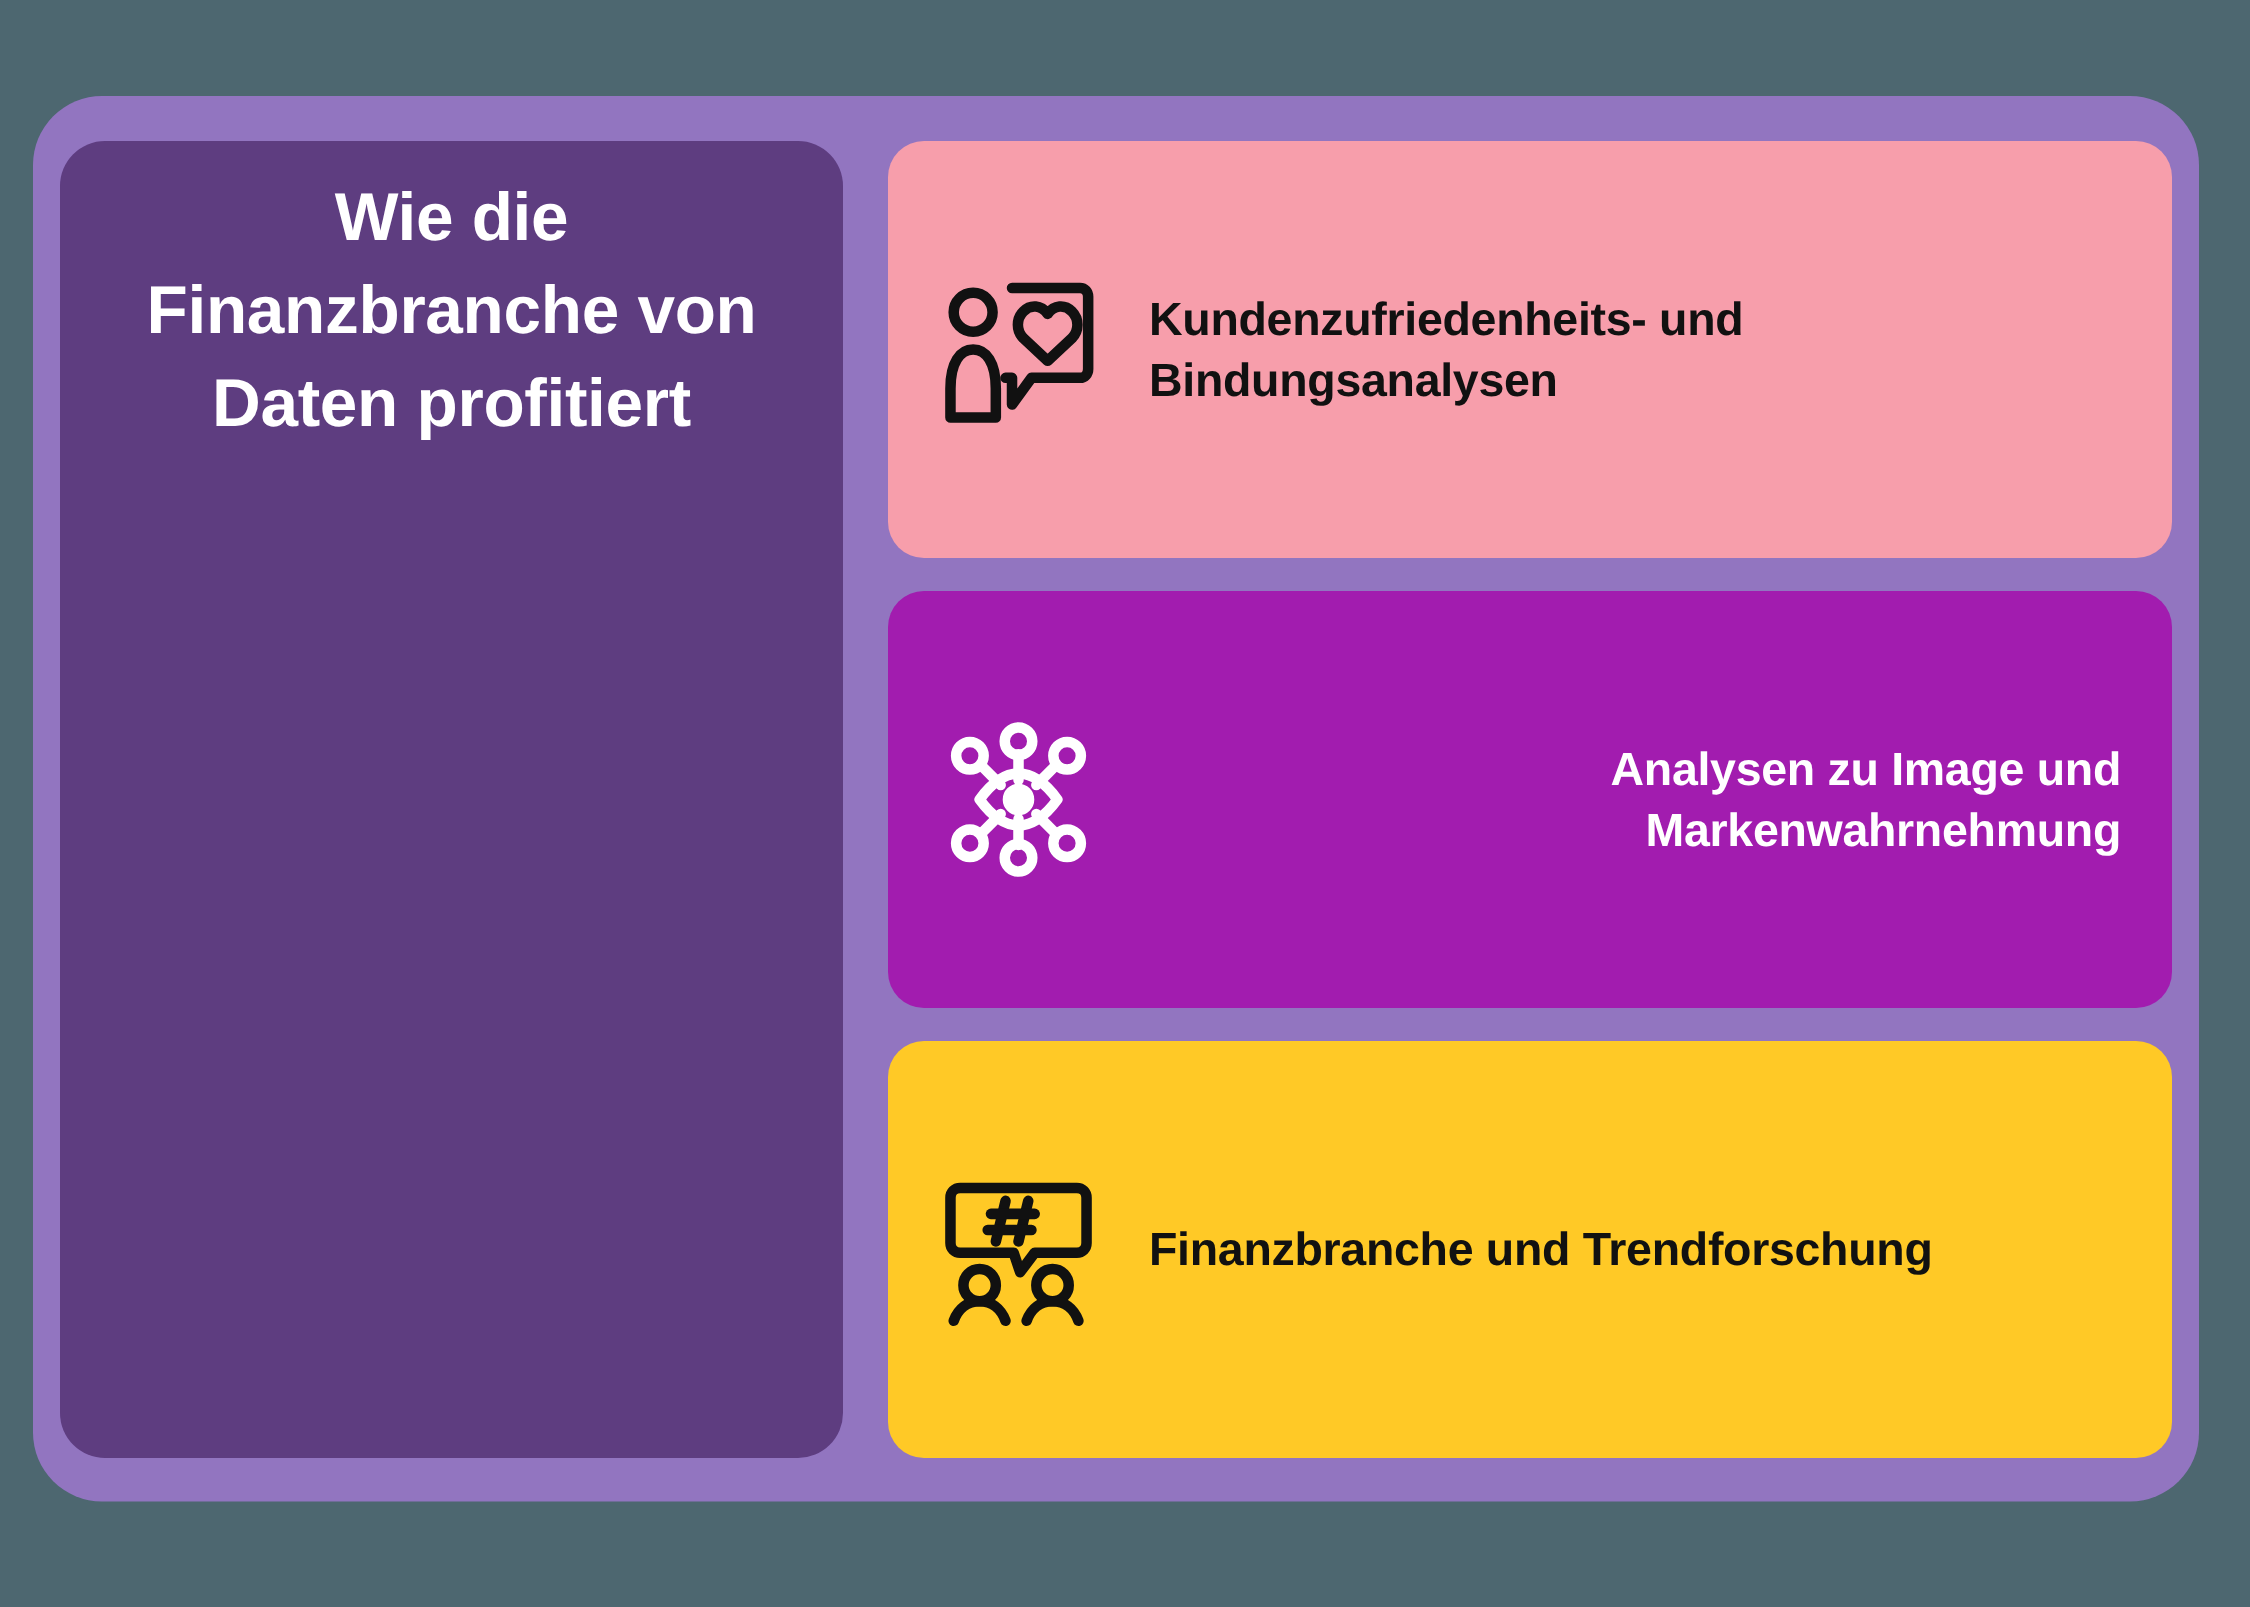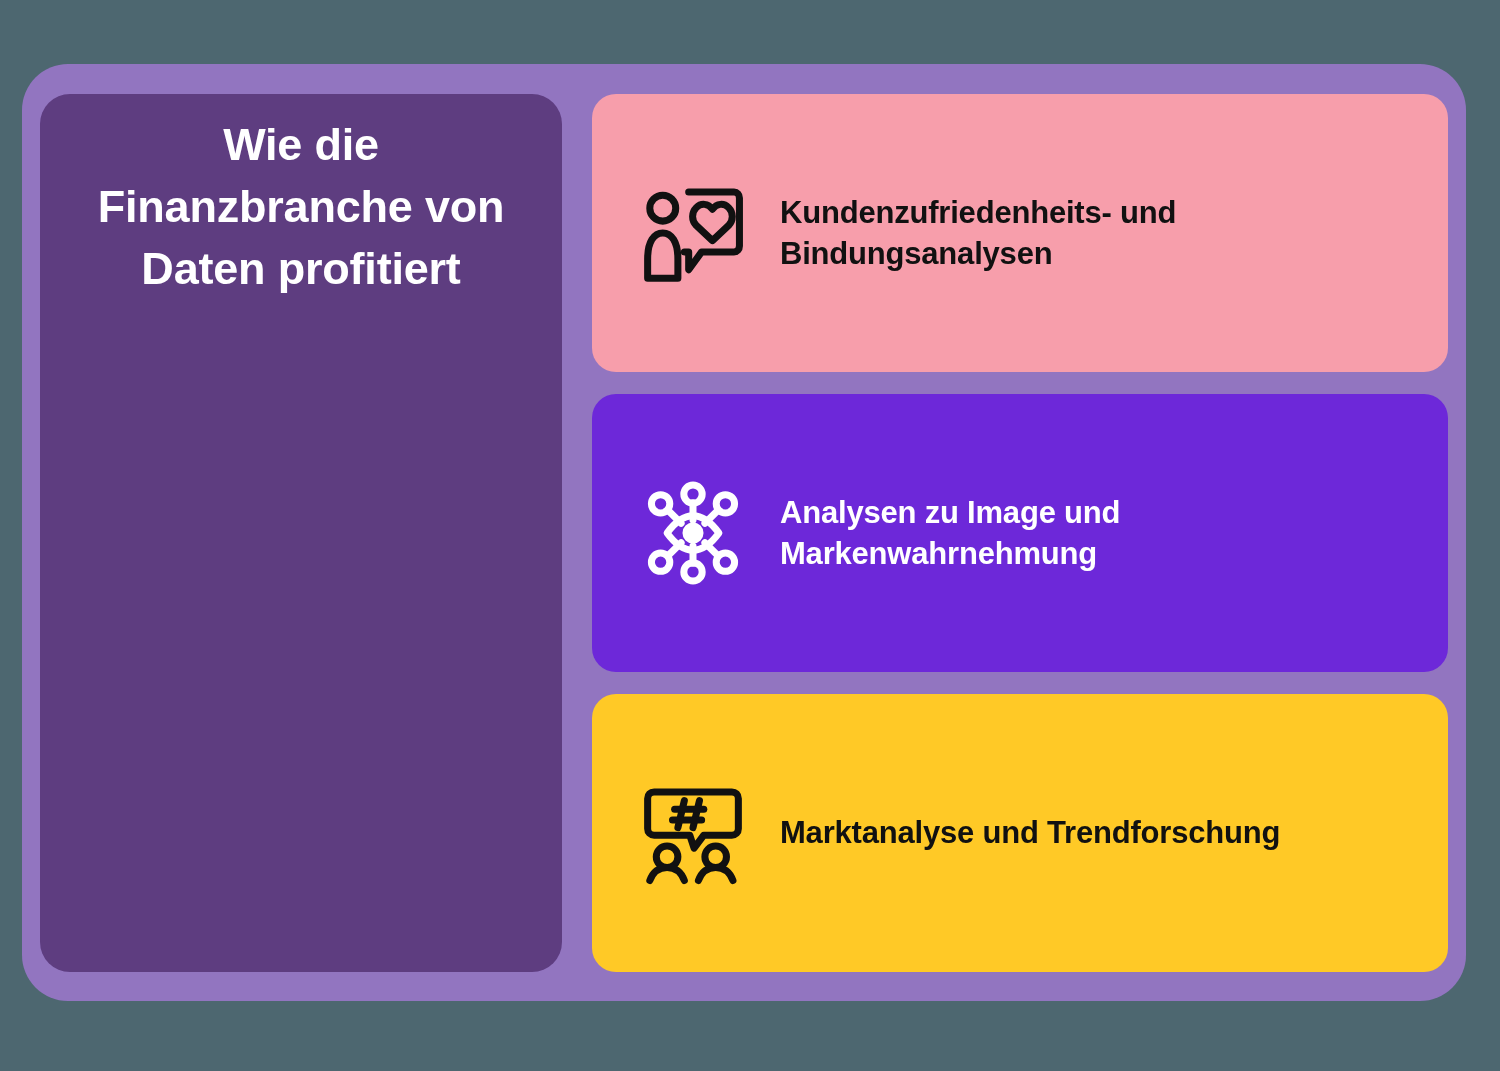--- a/index.html
+++ b/index.html
@@ -73,21 +73,21 @@
     gap: 22px;
   }
 
   .card {
     flex: 1 1 0;
     border-radius: 24px;
     display: flex;
     flex-direction: row;
     align-items: center;
     box-sizing: border-box;
-    padding: 0 34px 0 42px;
+    padding: 0 34px 0 28px;
     gap: 28px;
     min-height: 0;
   }
 
   .card-icon {
     flex: 0 0 auto;
     width: 118px;
     height: 118px;
     display: flex;
     align-items: center;
@@ -103,21 +103,21 @@
     font-size: 31px;
     line-height: 1.33;
     font-weight: bold;
     letter-spacing: -0.2px;
     white-space: pre-line;
     flex: 1 1 auto;
   }
 
   
   .card.c-pink        { background: #f79eab; }
-  .card.c-blue        { background: #6d28d9; }
+  .card.c-blue        { background: #a21caf; text-align: right; }
   .card.c-lightpurple { background: #a383dd; }
   .card.c-yellow      { background: #ffc926; }
 
   .label-dark  { color: #111111; }
   .label-light { color: #ffffff; }
 </style>
 </head>
 <body>
 
 <div id="infographic">
@@ -194,18 +194,18 @@
             <line x1="33" y1="28" x2="60" y2="28"></line>
             <line x1="31" y1="38" x2="58" y2="38"></line>
 
             <circle cx="26" cy="72" r="10"></circle>
             <path d="M10 94 C13 86 19 82 26 82 C33 82 39 86 42 94"></path>
 
             <circle cx="71" cy="72" r="10"></circle>
             <path d="M55 94 C58 86 64 82 71 82 C78 82 84 86 87 94"></path>
           </svg>
         </span>
-        <span class="card-label label-dark">Marktanalyse und Trendforschung</span>
+        <span class="card-label label-dark">Finanzbranche und Trendforschung</span>
       </div>
 
     </div>
   </div>
 </div>
 
 </body></html>

